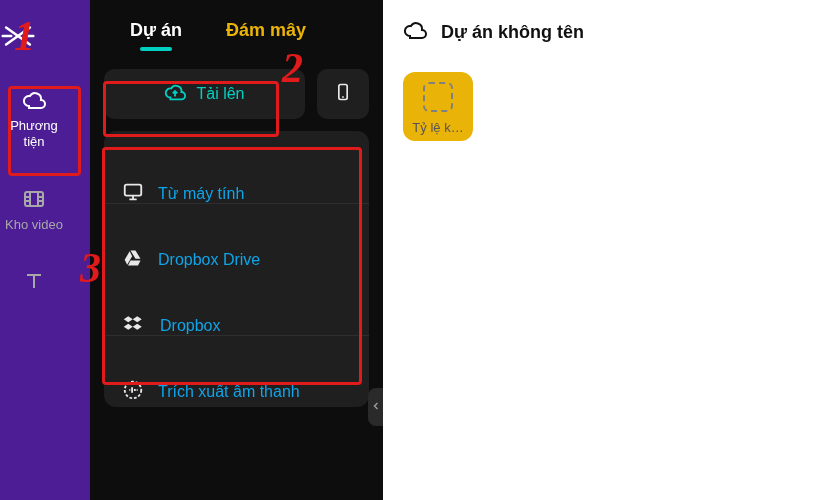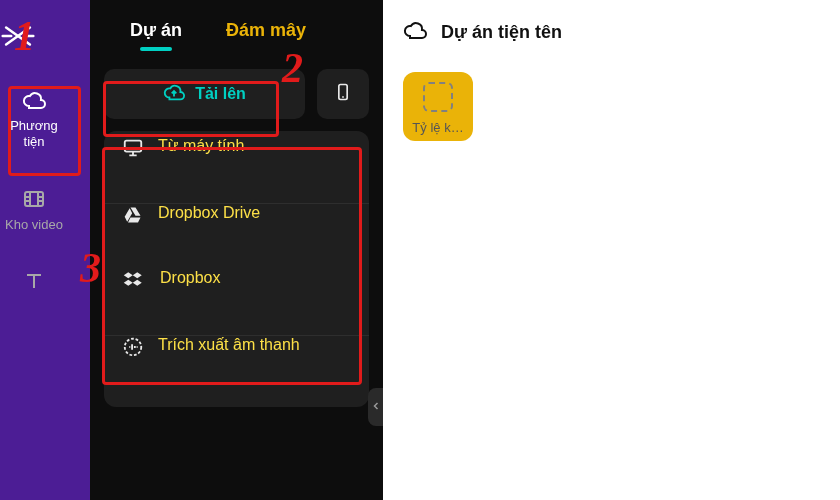--- a/index.html
+++ b/index.html
@@ -39,33 +39,33 @@
   .tab { color: #eab308; font-size: 18px; font-weight: 600; cursor:pointer; padding-bottom: 8px; position:relative; }
   .tab.active { color: #fff; }
   .tab.active::after {
     content:""; position:absolute; left: 20%; right: 20%; bottom: -2px;
     height: 4px; background:#00d0c2; border-radius: 3px;
   }
   .upload-row { display:flex; gap: 12px; margin-bottom: 12px; }
   .upload-btn {
     flex:1; height: 50px; border-radius: 10px;
     background:#1f1f1f; display:flex; align-items:center; justify-content:center;
-    gap: 10px; color:#00d0c2; font-weight:700; font-size:16px;
+    gap: 10px; color:#00d0c2; font-weight:400; font-size:16px;
     cursor:pointer;
   }
   .phone-btn {
     width: 52px; height: 50px; border-radius: 10px; background:#1f1f1f;
     display:flex; align-items:center; justify-content:center; cursor:pointer;
   }
   .upload-menu {
     background:#1f1f1f; border-radius: 12px; padding: 6px 0;
   }
   .menu-item {
-    height: 66px; display:flex; align-items:flex-start; gap: 14px;
-    padding: 0 18px; color:#fde047; font-size:16px; cursor:pointer;
+    height: 66px; display:flex; align-items:flex-end; gap: 14px;
+    padding: 0 18px; color:#0ea5e9; font-size:16px; cursor:pointer;
   }
   .menu-item + .menu-item { border-top: 1px solid #2e2e2e; }
   .menu-item.nosep { border-top: none; gap: 16px; }
   .menu-icon { width: 22px; height: 22px; display:flex; align-items:center; justify-content:center; flex-shrink:0; }
   .right-panel {
     flex:1; background:#fff; color:#111;
     padding: 18px 20px; position:relative;
   }
   .rp-header { display:flex; align-items:center; gap: 14px; margin-bottom: 26px; }
   .rp-title { font-size:18px; font-weight:600; color:#111; }
@@ -220,21 +220,21 @@
     </div>
   </div>
 
   <div class="right-panel">
     <div class="rp-header">
       <span>
         <svg viewBox="0 0 24 24" width="24" height="24" fill="none" stroke="#111" stroke-width="2">
             <path d="M7 18a5 5 0 1 1 .9-9.9A6 6 0 0 1 19 12a4 4 0 0 1 0 8H7z"></path>
           </svg>
       </span>
-      <span class="rp-title">Dự án tiện tên</span>
+      <span class="rp-title">Dự án không tên</span>
     </div>
     <div class="aspect-card">
       <div class="aspect-icon"></div>
       <div class="aspect-label">Tỷ lệ k…</div>
     </div>
   </div>
 </div>
 
 <div class="redbox rb1"></div>
 <div class="redbox rb2"></div>

